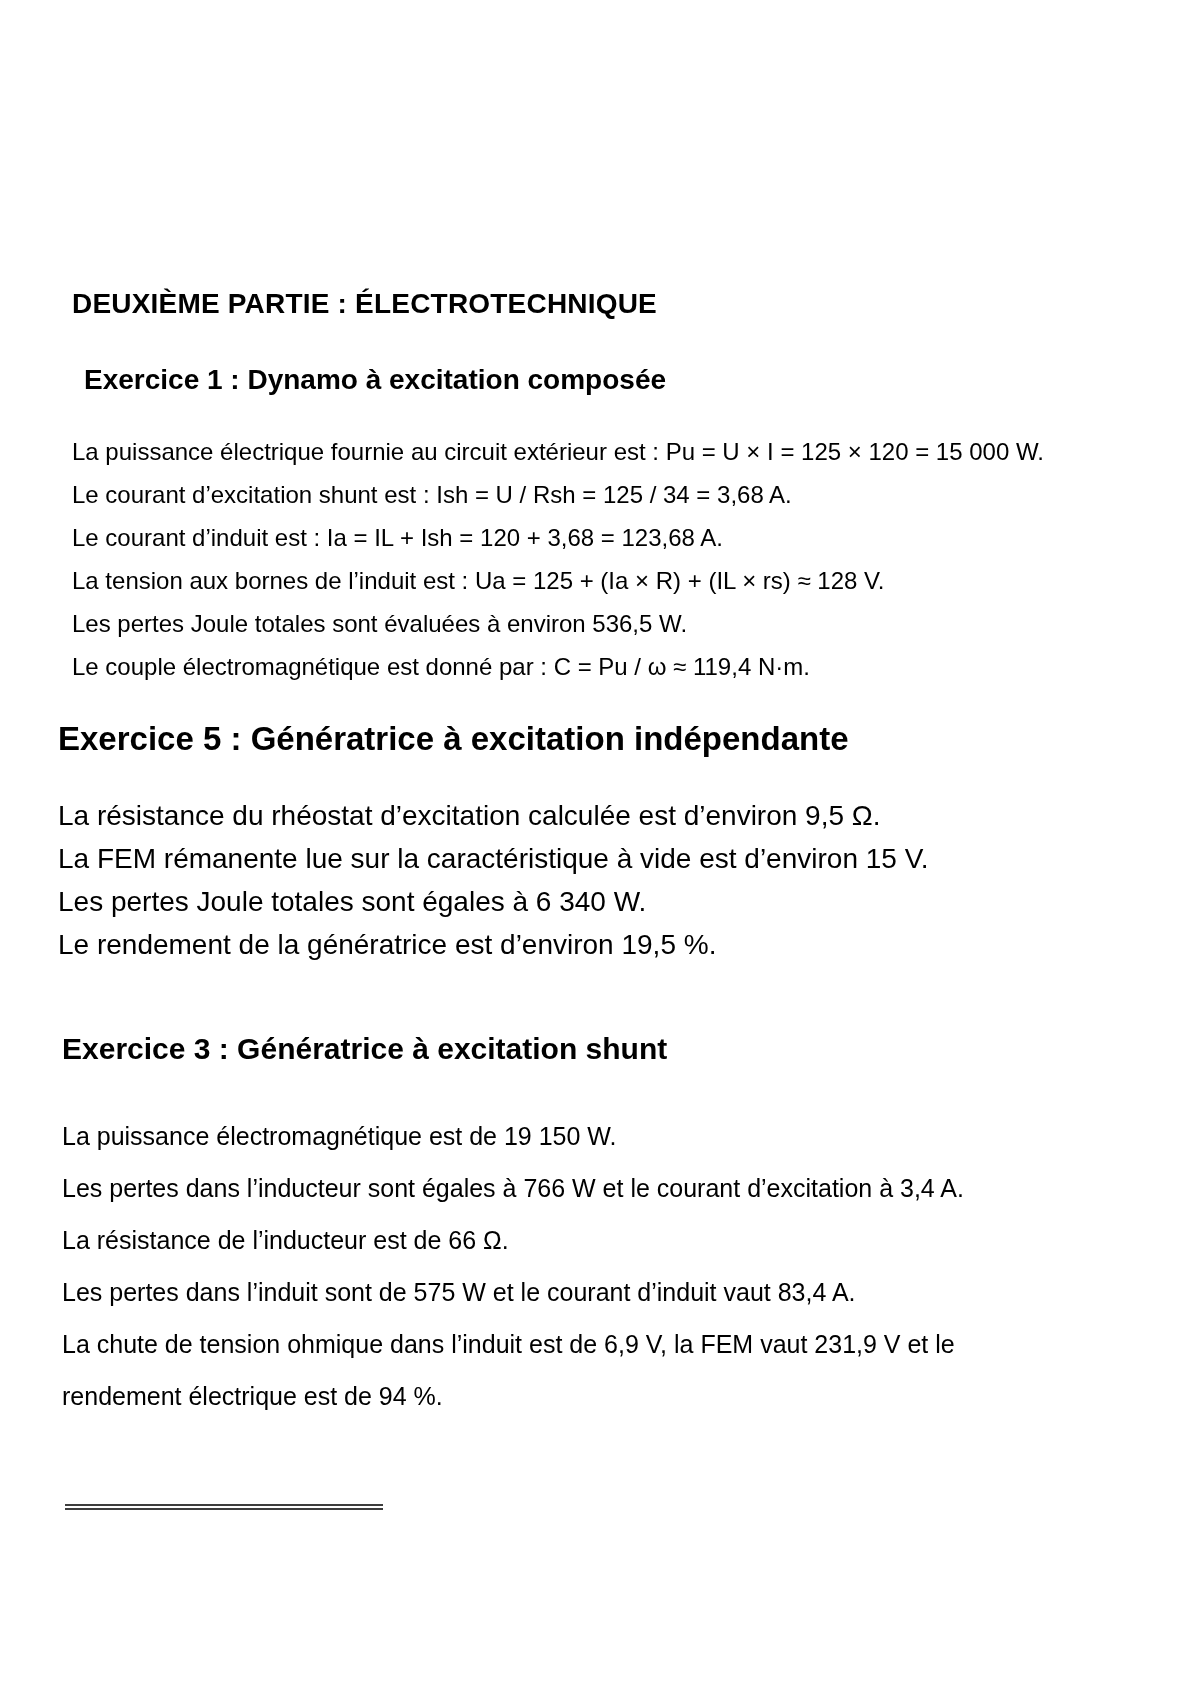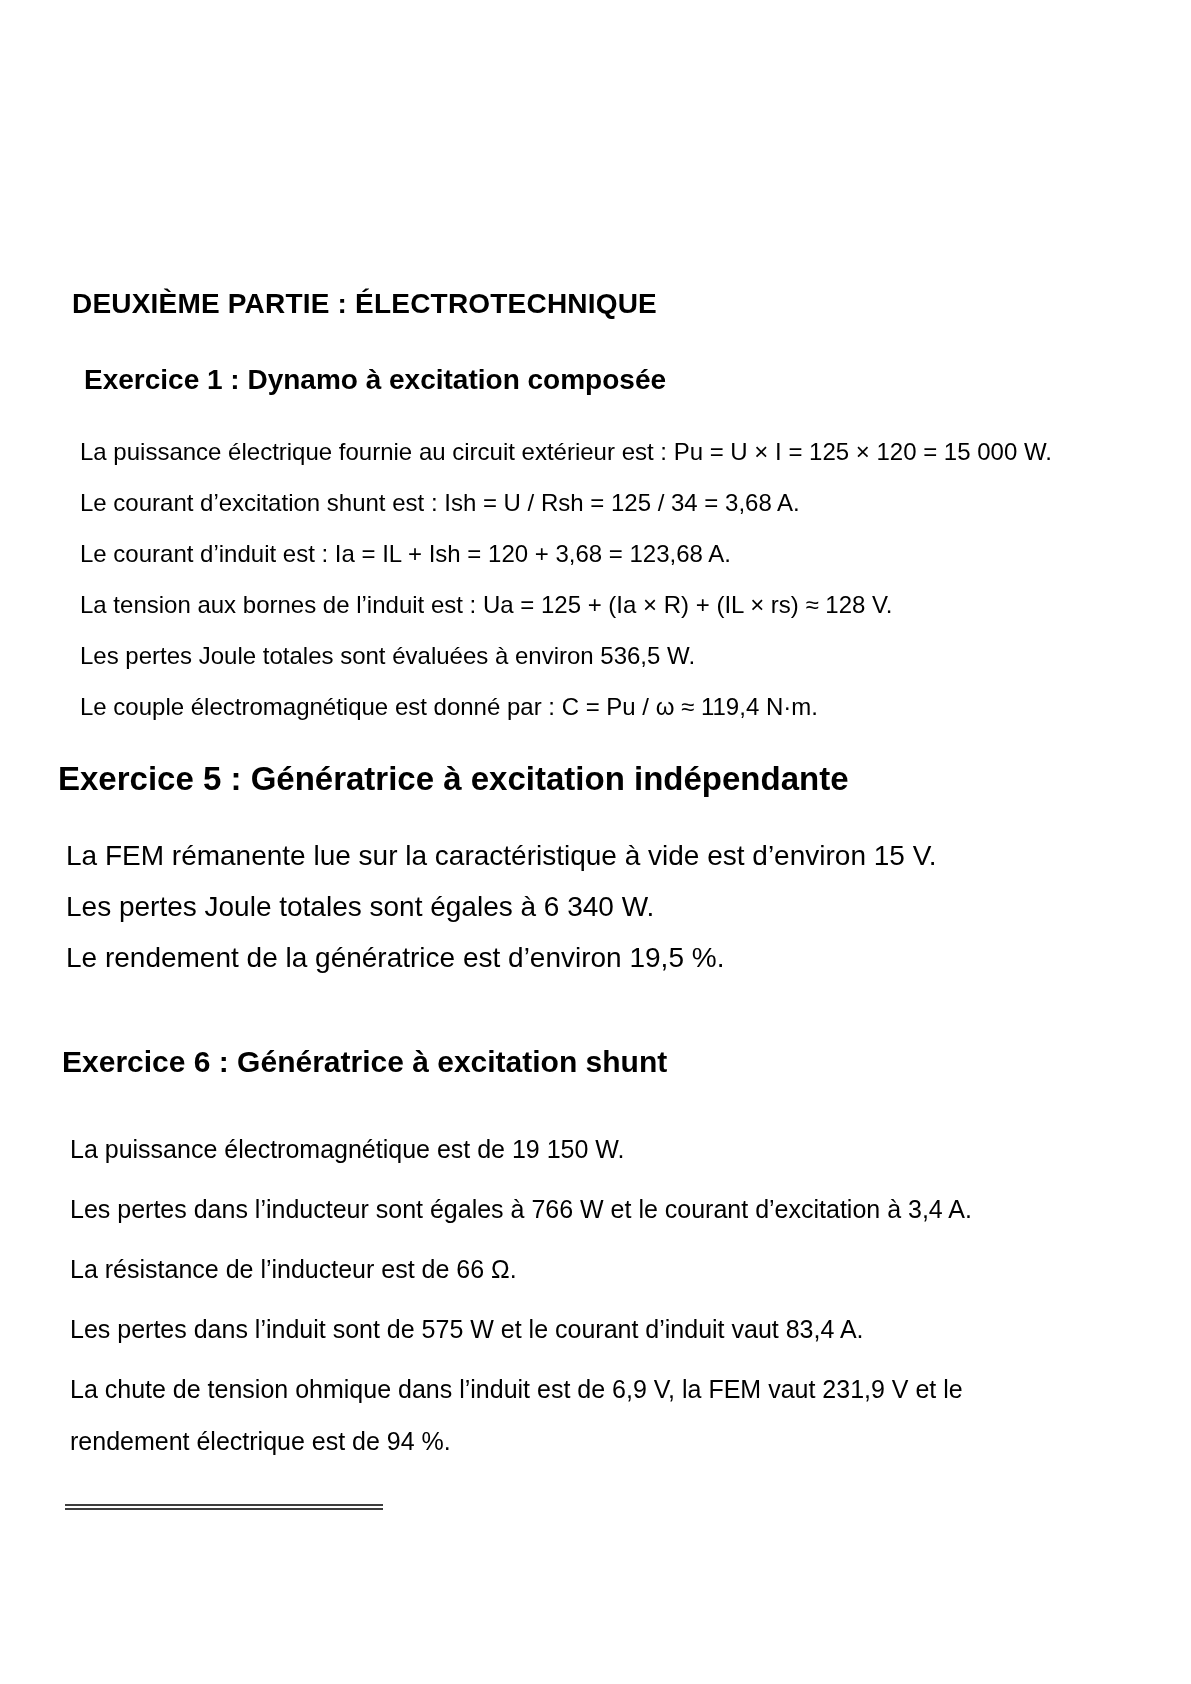--- a/index.html
+++ b/index.html
@@ -56,21 +56,21 @@
     font-size: 30px;
     font-weight: bold;
   }
   .section-3 .section-body {
     margin-top: 44px;
     font-size: 25px;
     line-height: 52px;
     max-width: 1000px;
   }
   .section-body p {
-    margin: 8px;
+    margin: 0;
   }
   .footnote-separator {
     position: absolute;
     left: 65px;
     top: 1504px;
     width: 318px;
     height: 2px;
     border-top: 2px solid #3d3d3d;
     border-bottom: 2px solid #3d3d3d;
   }
@@ -90,28 +90,29 @@
       <p>Le courant d’induit est : Ia = IL + Ish = 120 + 3,68 = 123,68 A.</p>
       <p>La tension aux bornes de l’induit est : Ua = 125 + (Ia × R) + (IL × rs) ≈ 128 V.</p>
       <p>Les pertes Joule totales sont évaluées à environ 536,5 W.</p>
       <p>Le couple électromagnétique est donné par : C = Pu / ω ≈ 119,4 N·m.</p>
     </div>
   </section>
 
   <section class="section section-2">
     <h2 class="section-heading">Exercice 5 : Génératrice à excitation indépendante</h2>
     <div class="section-body">
+      <p>La résistance du rhéostat d’excitation calculée est d’environ 9,5 Ω.</p>
       <p>La FEM rémanente lue sur la caractéristique à vide est d’environ 15 V.</p>
       <p>Les pertes Joule totales sont égales à 6 340 W.</p>
       <p>Le rendement de la génératrice est d’environ 19,5 %.</p>
     </div>
   </section>
 
   <section class="section section-3">
-    <h2 class="section-heading">Exercice 6 : Génératrice à excitation shunt</h2>
+    <h2 class="section-heading">Exercice 3 : Génératrice à excitation shunt</h2>
     <div class="section-body">
       <p>La puissance électromagnétique est de 19 150 W.</p>
       <p>Les pertes dans l’inducteur sont égales à 766 W et le courant d’excitation à 3,4 A.</p>
       <p>La résistance de l’inducteur est de 66 Ω.</p>
       <p>Les pertes dans l’induit sont de 575 W et le courant d’induit vaut 83,4 A.</p>
       <p>La chute de tension ohmique dans l’induit est de 6,9 V, la FEM vaut 231,9 V et le rendement électrique est de 94 %.</p>
     </div>
   </section>
 
   <div class="footnote-separator"></div>

